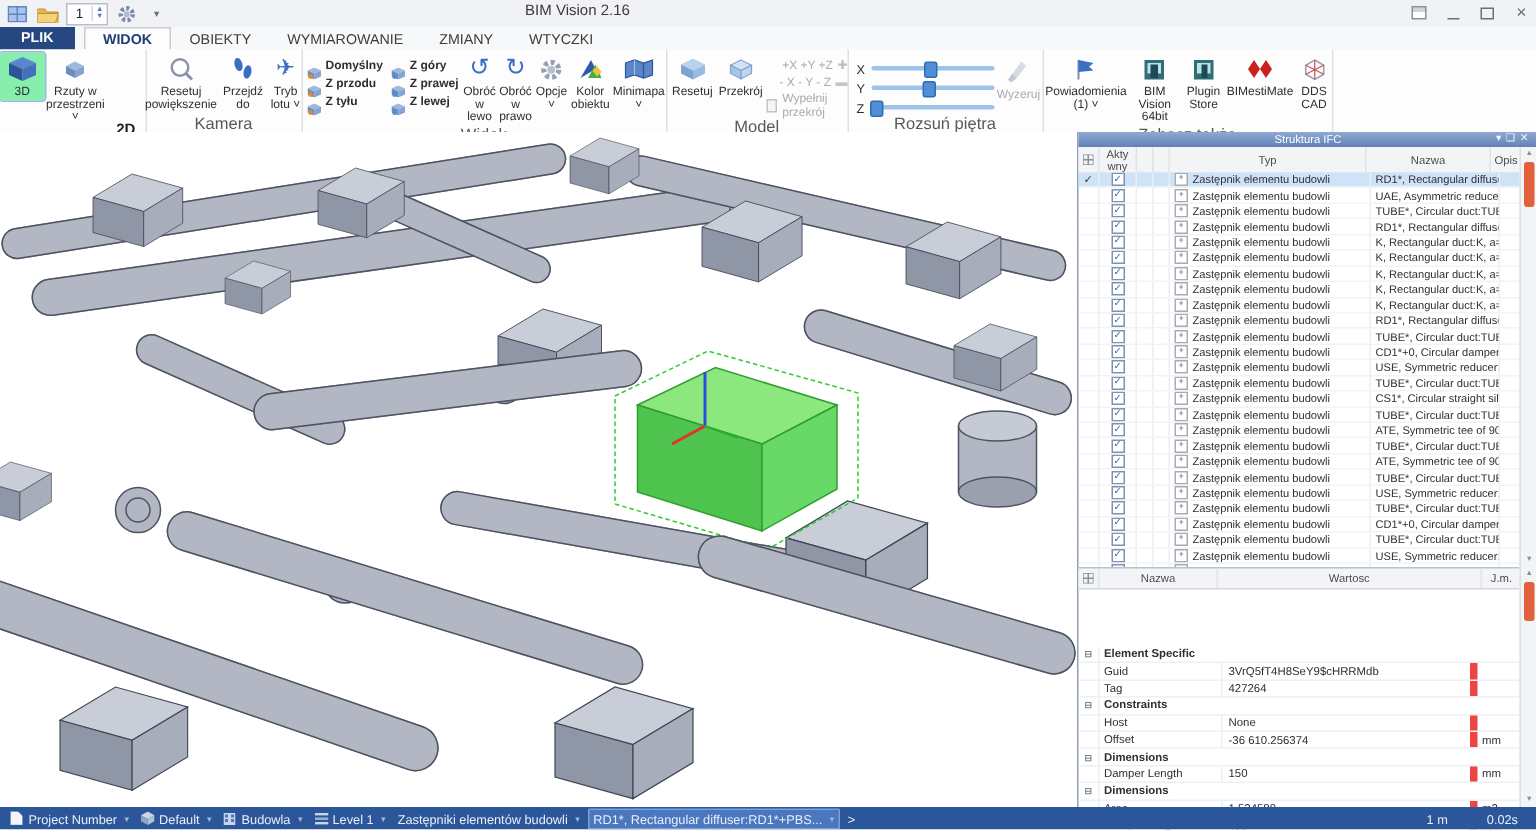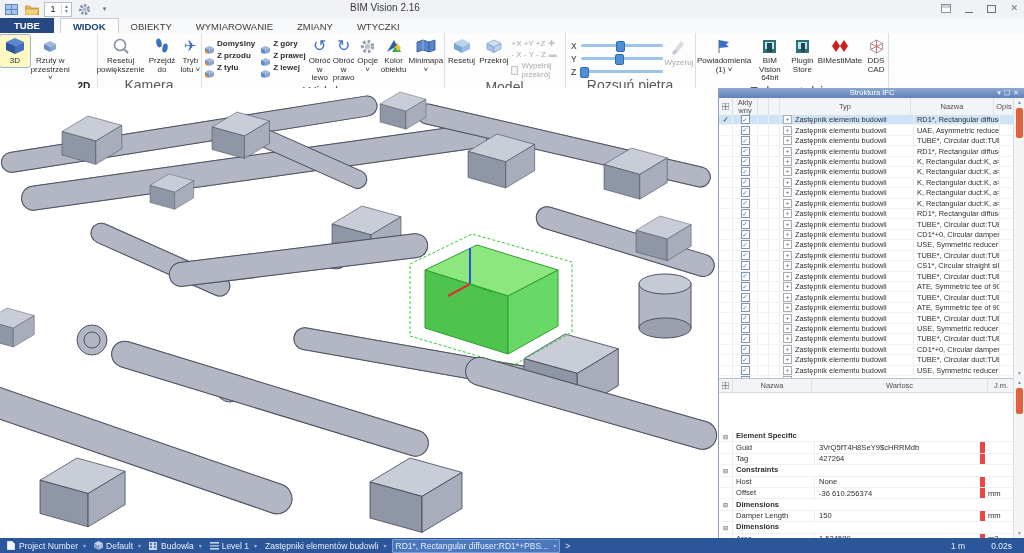--- a/index.html
+++ b/index.html
@@ -22,33 +22,33 @@
   .wb-style{width:8px;height:7px;border:1px solid #8b8f98;background:linear-gradient(#cdd3dd 40%,#fff 40%);}
   
   #tabrow{left:0;top:18px;width:1024px;height:15px;background:#f7f8fa;display:flex;align-items:stretch;}
   .tab{padding:1px 12px 0 12px;font-size:9.5px;display:flex;align-items:center;color:#3c3c3c;}
   .tab.plik{background:#26477f;color:#fff;font-weight:bold;margin-right:6px;padding:0 14px;}
   .tab.active{background:#fdfdfd;border:1px solid #c9ccd2;border-bottom:none;color:#1f3d74;font-weight:bold;}
   
   #ribbon{left:0;top:33px;width:1024px;height:55px;background:#fdfdfd;border-bottom:1px solid #d3d5da;}
   .rgroup{position:absolute;top:0;height:55px;border-right:1px solid #dddfe4;display:flex;flex-direction:column;}
   .rg-body{flex:1;display:flex;align-items:flex-start;padding-top:2px;}
-  .rg-label{height:11px;text-align:center;font-size:14px;color:#58585a;}
+  .rg-label{height:11px;text-align:center;font-size:11px;color:#58585a;}
   .bigbtn{display:flex;flex-direction:column;align-items:center;width:46px;padding:1px 1px;border-radius:2px;}
   .bigbtn .cap{font-size:8px;line-height:8.5px;text-align:center;color:#2e2e30;margin-top:1px;white-space:pre-line;}
-  .bigbtn.sel{background:#fef9c3;outline:1px solid #9ab8dd;}
+  .bigbtn.sel{background:#86efac;outline:1px solid #9ab8dd;}
   .bigbtn.disabled .cap{color:#a7aab0;}
   .icon20{width:22px;height:20px;display:flex;align-items:center;justify-content:center;}
   .glyph{color:#3b6fc4;font-size:15px;line-height:16px;}
   .smallviews{display:flex;flex-direction:column;justify-content:flex-start;gap:1px;padding:3px 2px 0 4px;font-weight:bold;}
   .sv-row{display:flex;align-items:center;gap:3px;height:11px;}
   .sv-icon{width:9px;height:8px;}
   .sv-label{font-size:8px;color:#2e2e30;white-space:nowrap;}
   .axisrows{display:flex;flex-direction:column;gap:2px;padding-top:4px;}
-  .axisrow{font-size:8px;color:#a7aab0;display:flex;align-items:center;gap:3px;}
+  .axisrow{font-size:8px;color:#a7aab0;display:flex;align-items:center;gap:3px;justify-content:flex-end;}
   .chk{width:7px;height:7px;border:1px solid #c2c5cb;background:#f4f5f7;}
   .sliders{display:flex;flex-direction:column;gap:4px;padding:6px 0 0 6px;}
   .sl-row{display:flex;align-items:center;gap:4px;height:9px;}
   .sl-axis{font-size:8.5px;color:#2e2e30;width:6px;}
   .sl-track{position:relative;width:82px;height:3px;background:#9cc3e8;border-radius:2px;}
   .sl-thumb{position:absolute;top:-3px;width:7px;height:9px;background:#4f8fd6;border:1px solid #2f6cb4;border-radius:2px;}
   
   #viewport{left:0;top:88px;width:718px;height:450px;background:#ffffff;border-right:1px solid #aab4c4;}
   svg .pipe rect{fill:#b3b7c3;stroke:#4e5361;stroke-width:1;}
   svg .ph{fill:url(#ring);opacity:.6;}
@@ -141,21 +141,21 @@
     <div id="win-title" class="abs">BIM Vision 2.16</div>
     <div id="winbtns" class="abs">
       <span class="wb-style"></span>
       <span class="wb-min"></span>
       <span class="wb-rest"></span>
       <span class="winbtn">✕</span>
     </div>
   </div>
 
   <div id="tabrow" class="abs">
-    <div class="tab plik">TUBE</div>
+    <div class="tab plik">PLIK</div>
     <div class="tab active">WIDOK</div>
     <div class="tab">OBIEKTY</div>
     <div class="tab">WYMIAROWANIE</div>
     <div class="tab">ZMIANY</div>
     <div class="tab">WTYCZKI</div>
   </div>
 
   <div id="ribbon" class="abs">
 
     <div class="rgroup" style="left:0;width:97px;">

